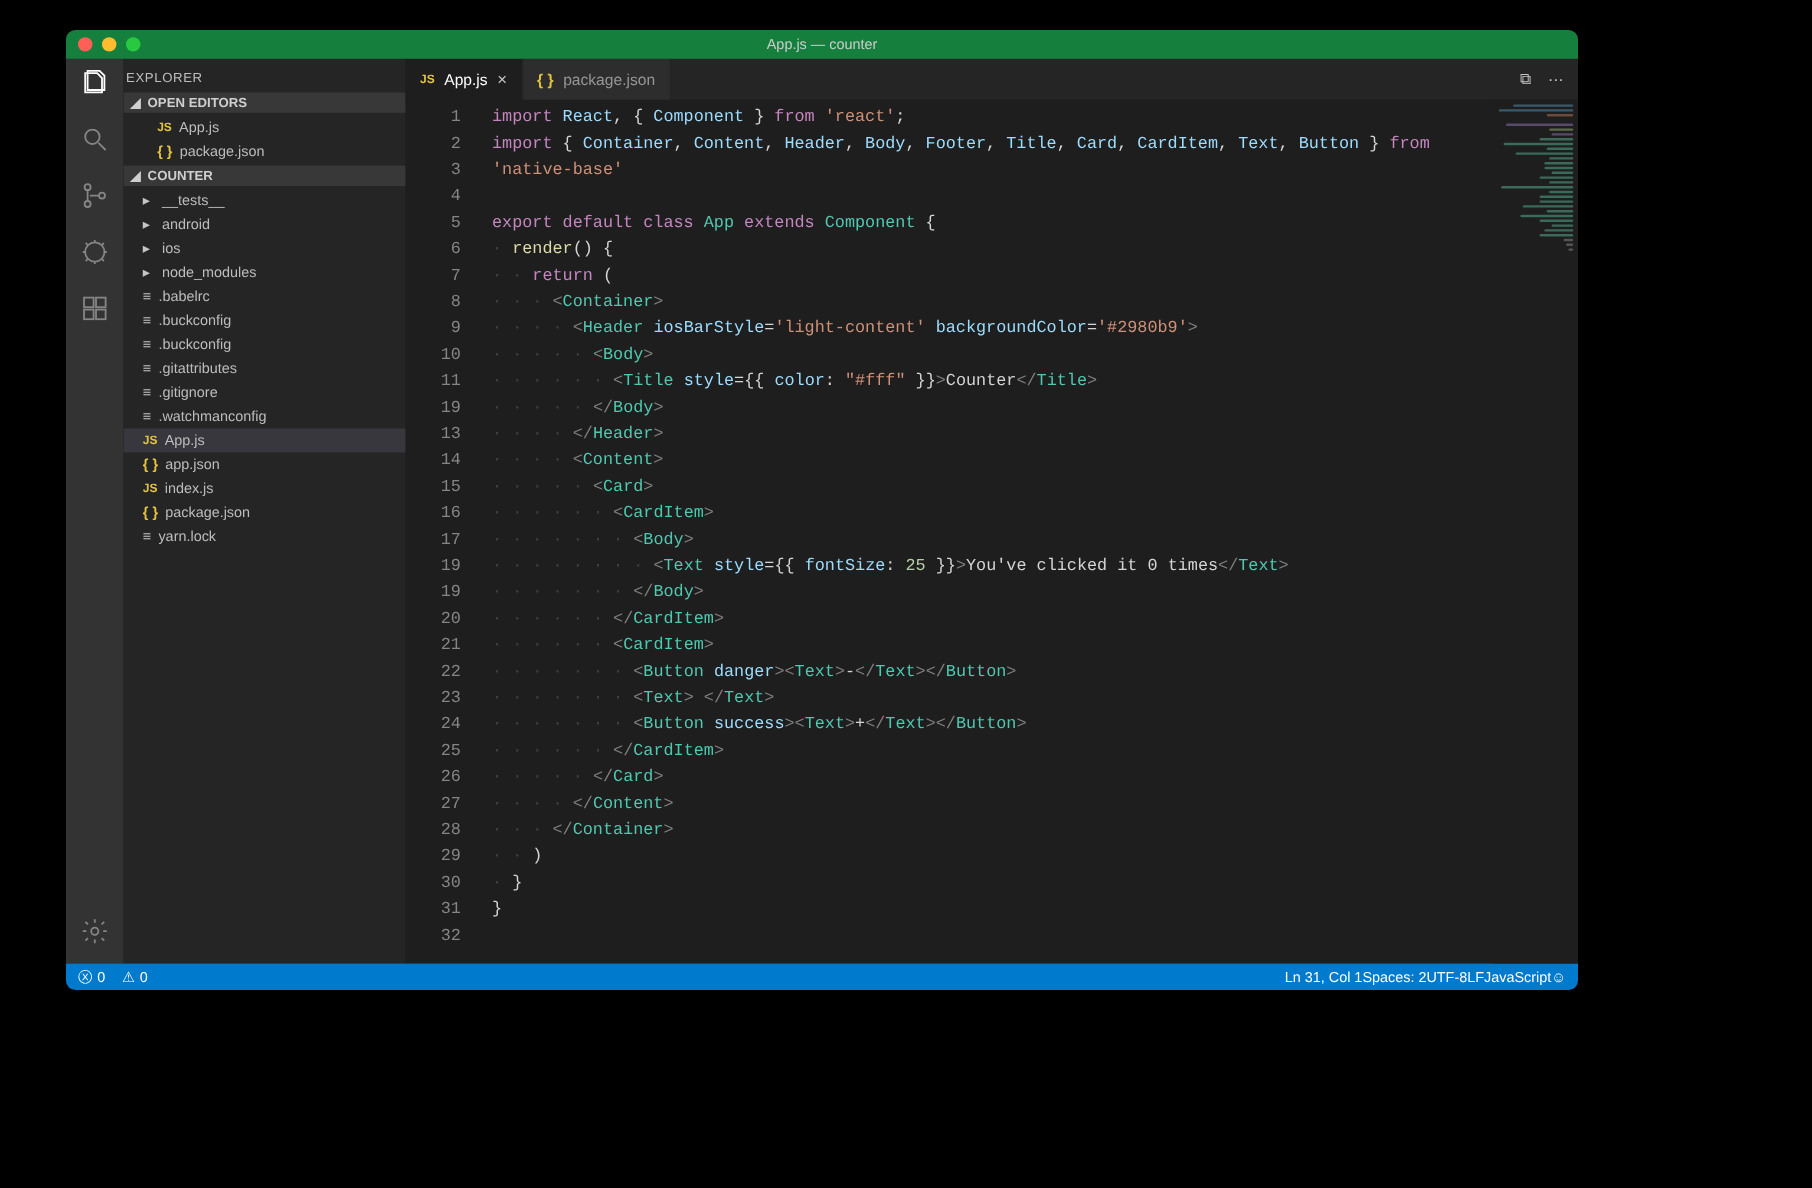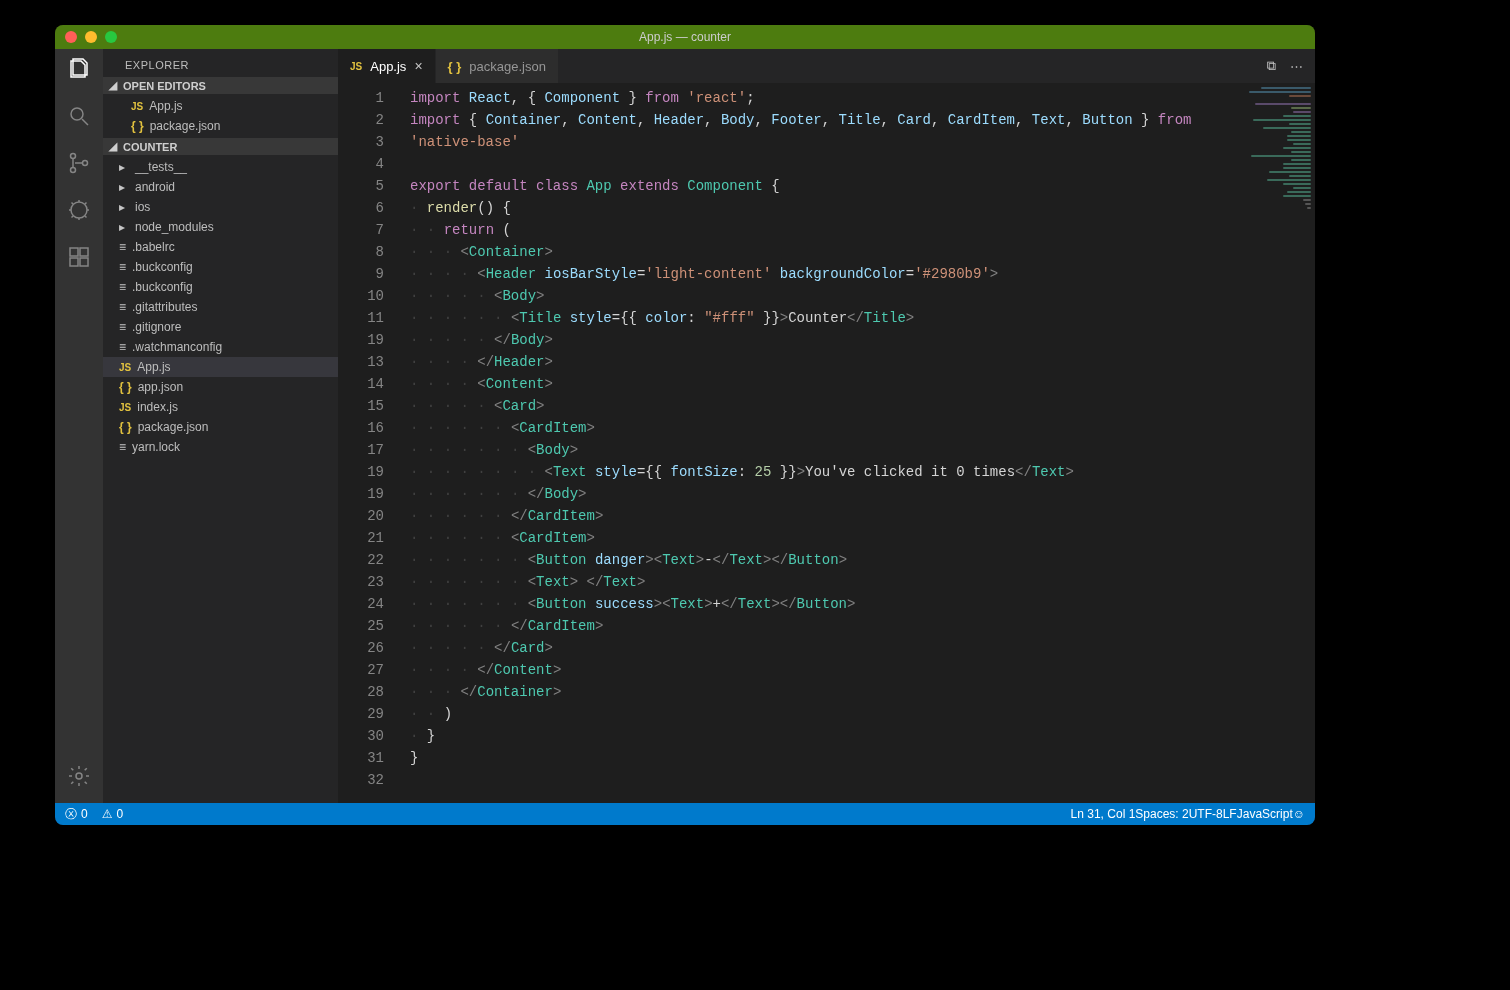--- a/index.html
+++ b/index.html
@@ -1,28 +1,28 @@
 <!DOCTYPE html>
 <html><head>
 <meta charset="utf-8">
 <style>
 * { margin:0; padding:0; box-sizing:border-box; }
 body { background:#000; font-family: -apple-system, "Helvetica Neue", "Segoe UI", sans-serif; font-size:13px; color:#ccc; width:1510px; height:990px; position:relative; }
 .window { position:absolute; left:55px; top:25px; width:1260px; height:800px; background:#1e1e1e; border-radius:8px; overflow:hidden; box-shadow:0 10px 40px rgba(0,0,0,.6); display:flex; flex-direction:column; }
-.titlebar { height:24px; background:#4d7c0f; position:relative; display:flex; align-items:center; justify-content:center; color:#ccc; font-size:12px; }
+.titlebar { height:24px; background:#15803d; position:relative; display:flex; align-items:center; justify-content:center; color:#ccc; font-size:12px; }
 .traffic { position:absolute; left:10px; top:6px; display:flex; gap:8px; }
 .dot { width:12px; height:12px; border-radius:50%; }
 .dot.red{background:#ff5f57;} .dot.yellow{background:#febc2e;} .dot.green{background:#28c840;}
 .body { flex:1; display:flex; min-height:0; }
 .activity { width:48px; background:#333333; display:flex; flex-direction:column; align-items:center; padding-top:8px; gap:20px; }
 .activity svg { width:24px; height:24px; stroke:#858585; fill:none; stroke-width:1.5; }
 .activity .active svg { stroke:#fff; }
 .activity .bottom { margin-top:auto; margin-bottom:12px; }
 .sidebar { width:235px; background:#252526; color:#bdbdbd; display:flex; flex-direction:column; font-size:12px; }
-.sidebar-title { padding:10px 22px 6px; font-size:11px; letter-spacing:.5px; color:#bdbdbd; }
+.sidebar-title { padding:10px 2px 6px; font-size:11px; letter-spacing:.5px; color:#bdbdbd; }
 .section-hdr { display:flex; align-items:center; gap:4px; padding:2px 4px; background:#383838; font-size:11px; font-weight:700; color:#cfcfcf; cursor:pointer; }
 .section-hdr .chev { width:12px; text-align:center; }
 .tree { padding:2px 0; }
 .row { display:flex; align-items:center; height:20px; padding-left:16px; gap:6px; cursor:pointer; }
 .row.selected { background:#37373d; }
 .row .chev { width:10px; color:#c5c5c5; }
 .icon-js { color:#e2c23f; font-weight:700; font-size:10px; }
 .icon-json { color:#e2c23f; font-weight:700; }
 .icon-file { color:#c5c5c5; }
 .editor { flex:1; display:flex; flex-direction:column; background:#1e1e1e; min-width:0; }

